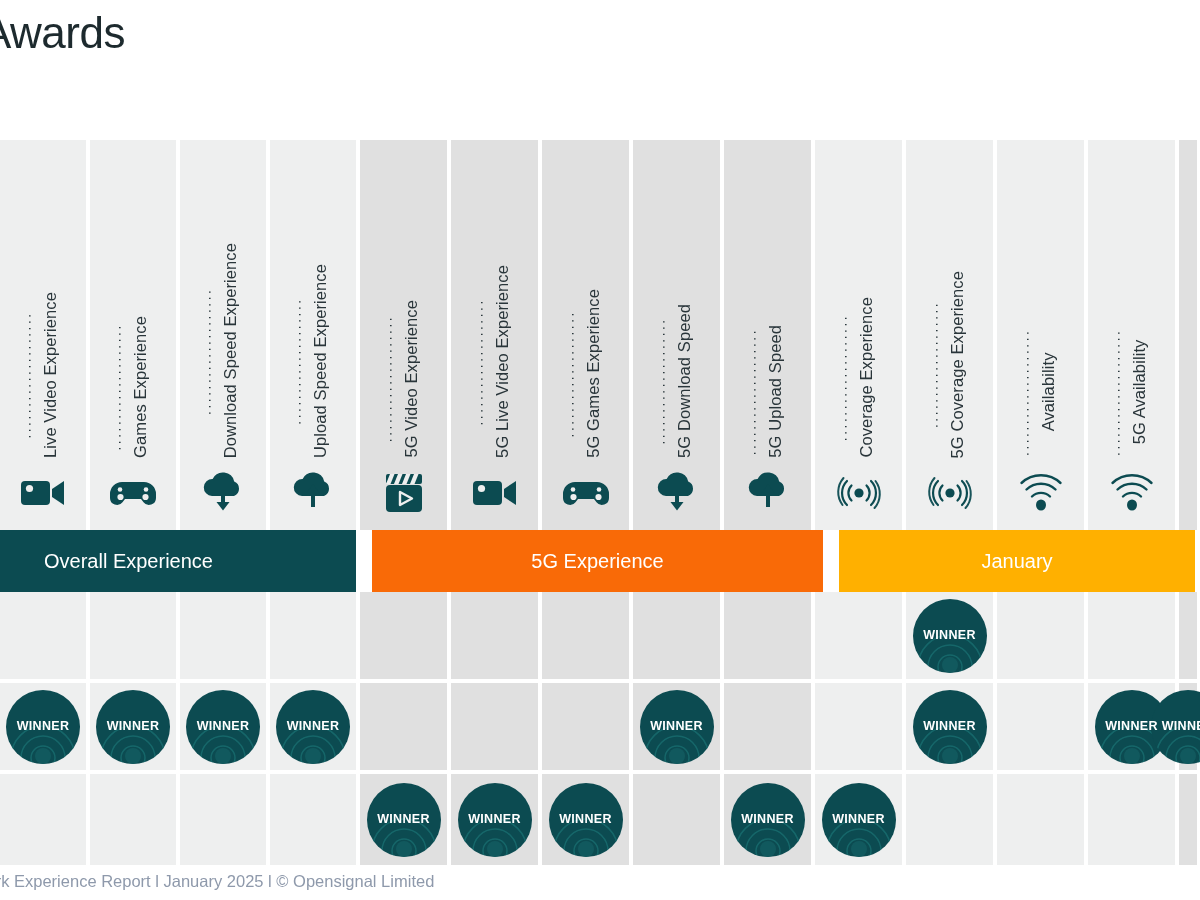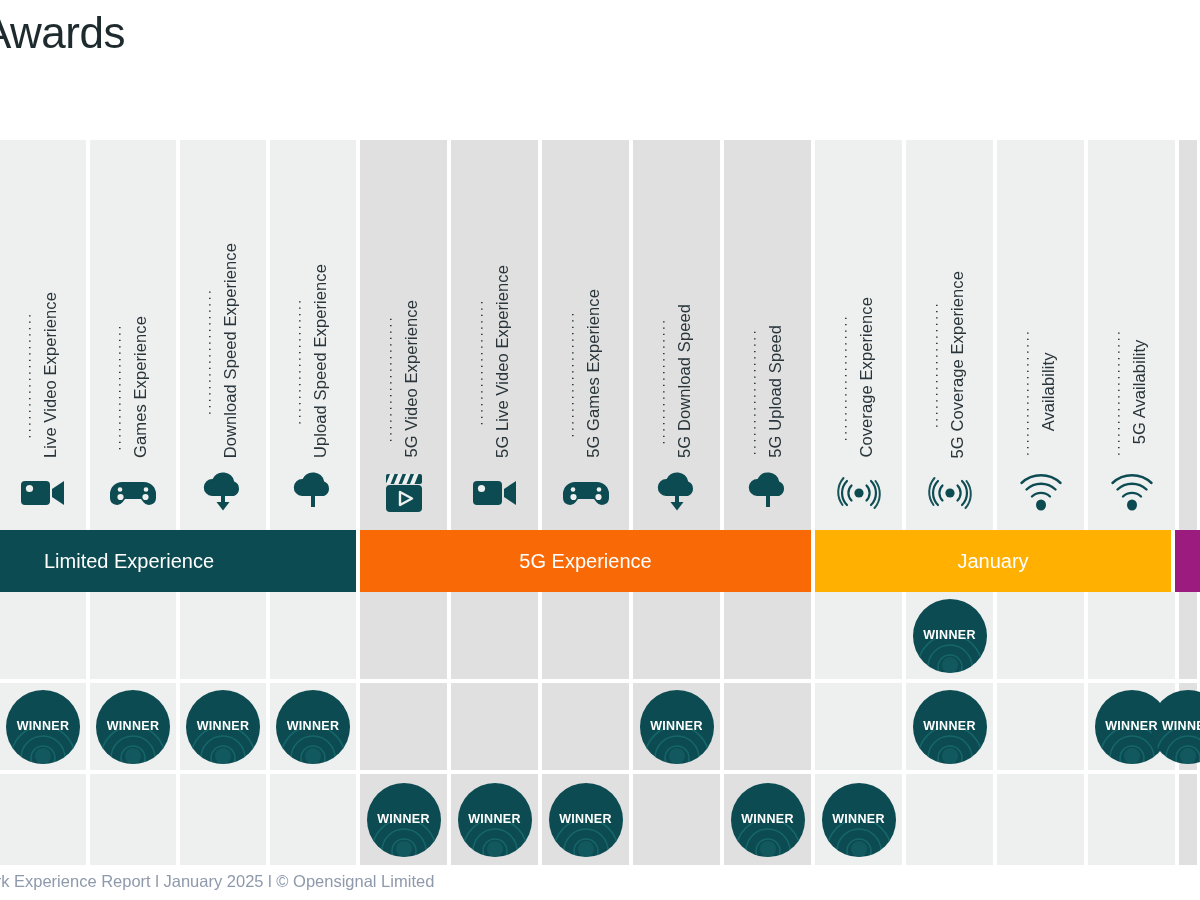--- a/index.html
+++ b/index.html
@@ -93,21 +93,21 @@
     align-items: center;
     color: #ffffff;
     font-size: 20px;
     flex: 0 0 auto;
     height: 62px;
     border-right: 4px solid #ffffff;
   }
   .cat:last-child { border-right: none; }
   .cat span { display:block; }
   .cat.left-align { justify-content: flex-start; padding-left: 44px; }
-  .cat.center-align { justify-content: center; }
+  .cat.center-align { justify-content: center; margin-left: 12px; }
 
   
   .badge-row .col {
     height: 91px;
     display: flex;
     align-items: center;
     justify-content: center;
     border-bottom: 4px solid #ffffff;
   }
   .badge-row:last-child .col { border-bottom: none; }
@@ -369,21 +369,21 @@
           </div>
         </div>
         <div class="col tint" style="width: 22px;">
           <div class="vlabel-wrap"></div>
           <div class="icon-cell"></div>
         </div>
       </div>
 
     <div class="cat-row" id="cat-row">
         <div class="cat left-align" style="width: 360px; background: rgb(12, 75, 81);">
-          <span>Limited Experience</span>
+          <span>Overall Experience</span>
         </div>
         <div class="cat center-align" style="width: 455px; background: rgb(249, 106, 7);">
           <span>5G Experience</span>
         </div>
         <div class="cat center-align" style="width: 360px; background: rgb(255, 176, 0);">
           <span>January</span>
         </div>
         <div class="cat center-align" style="width: 25px; background: rgb(155, 27, 126);">
           <span></span>
         </div>

